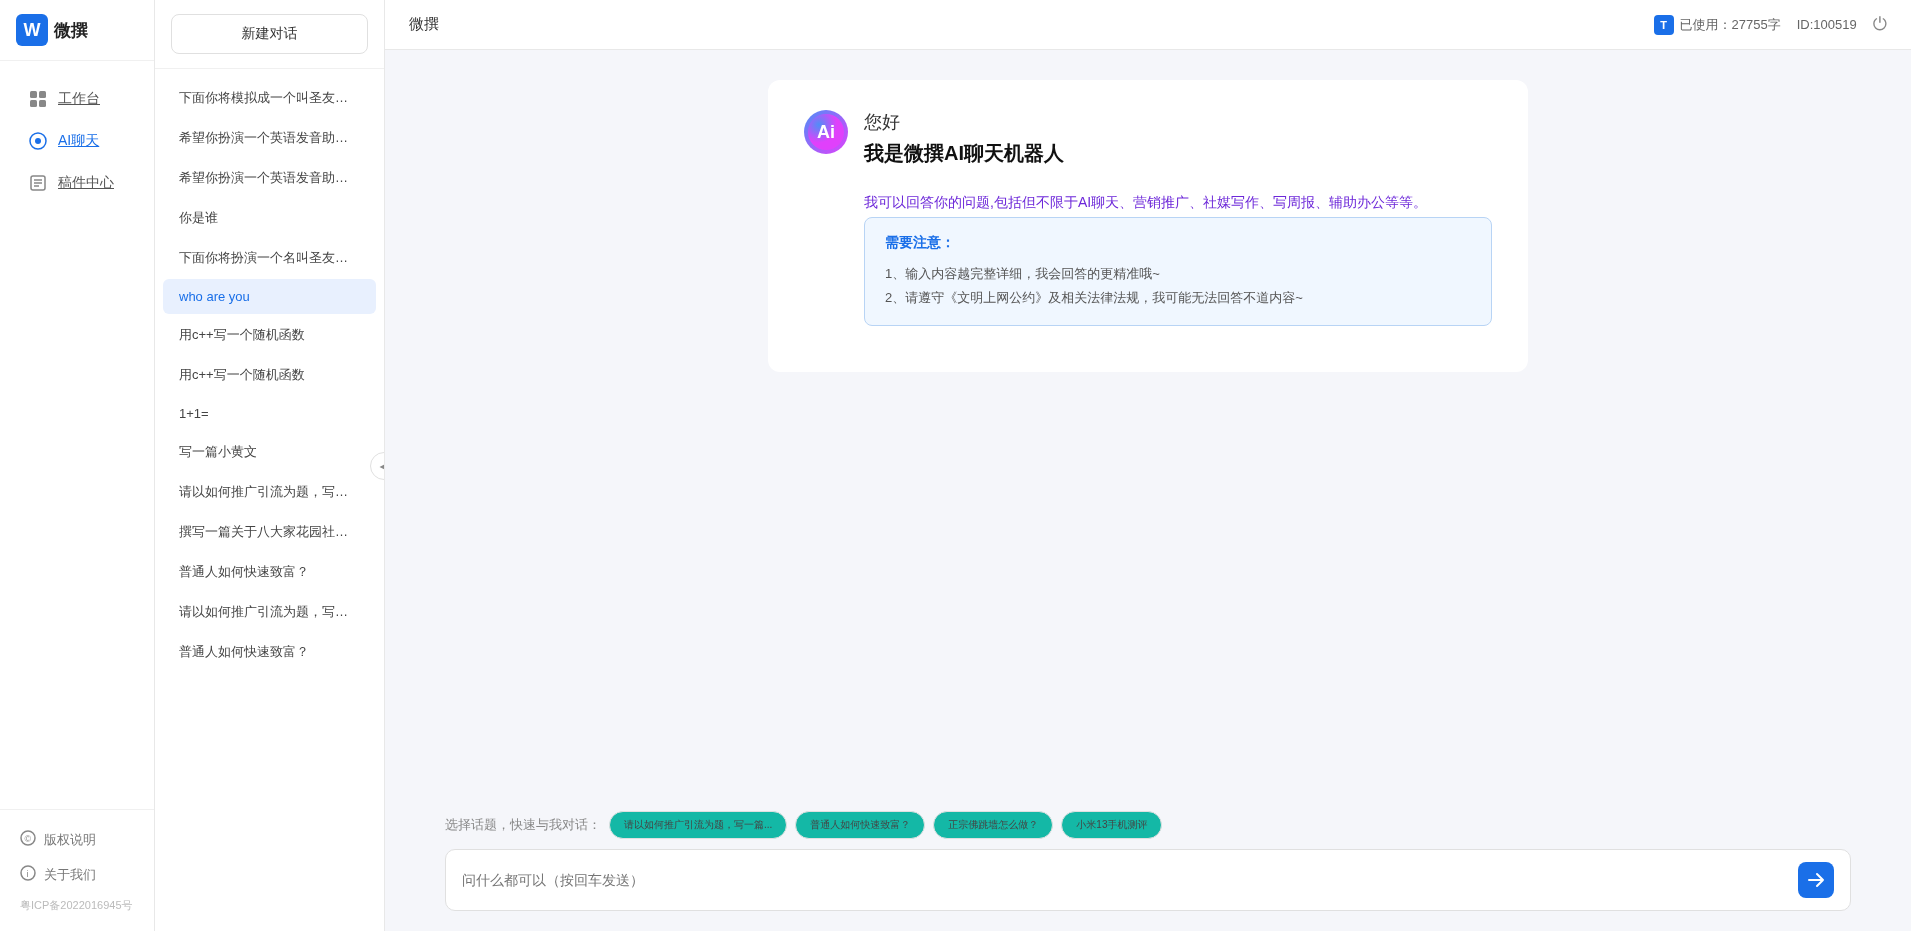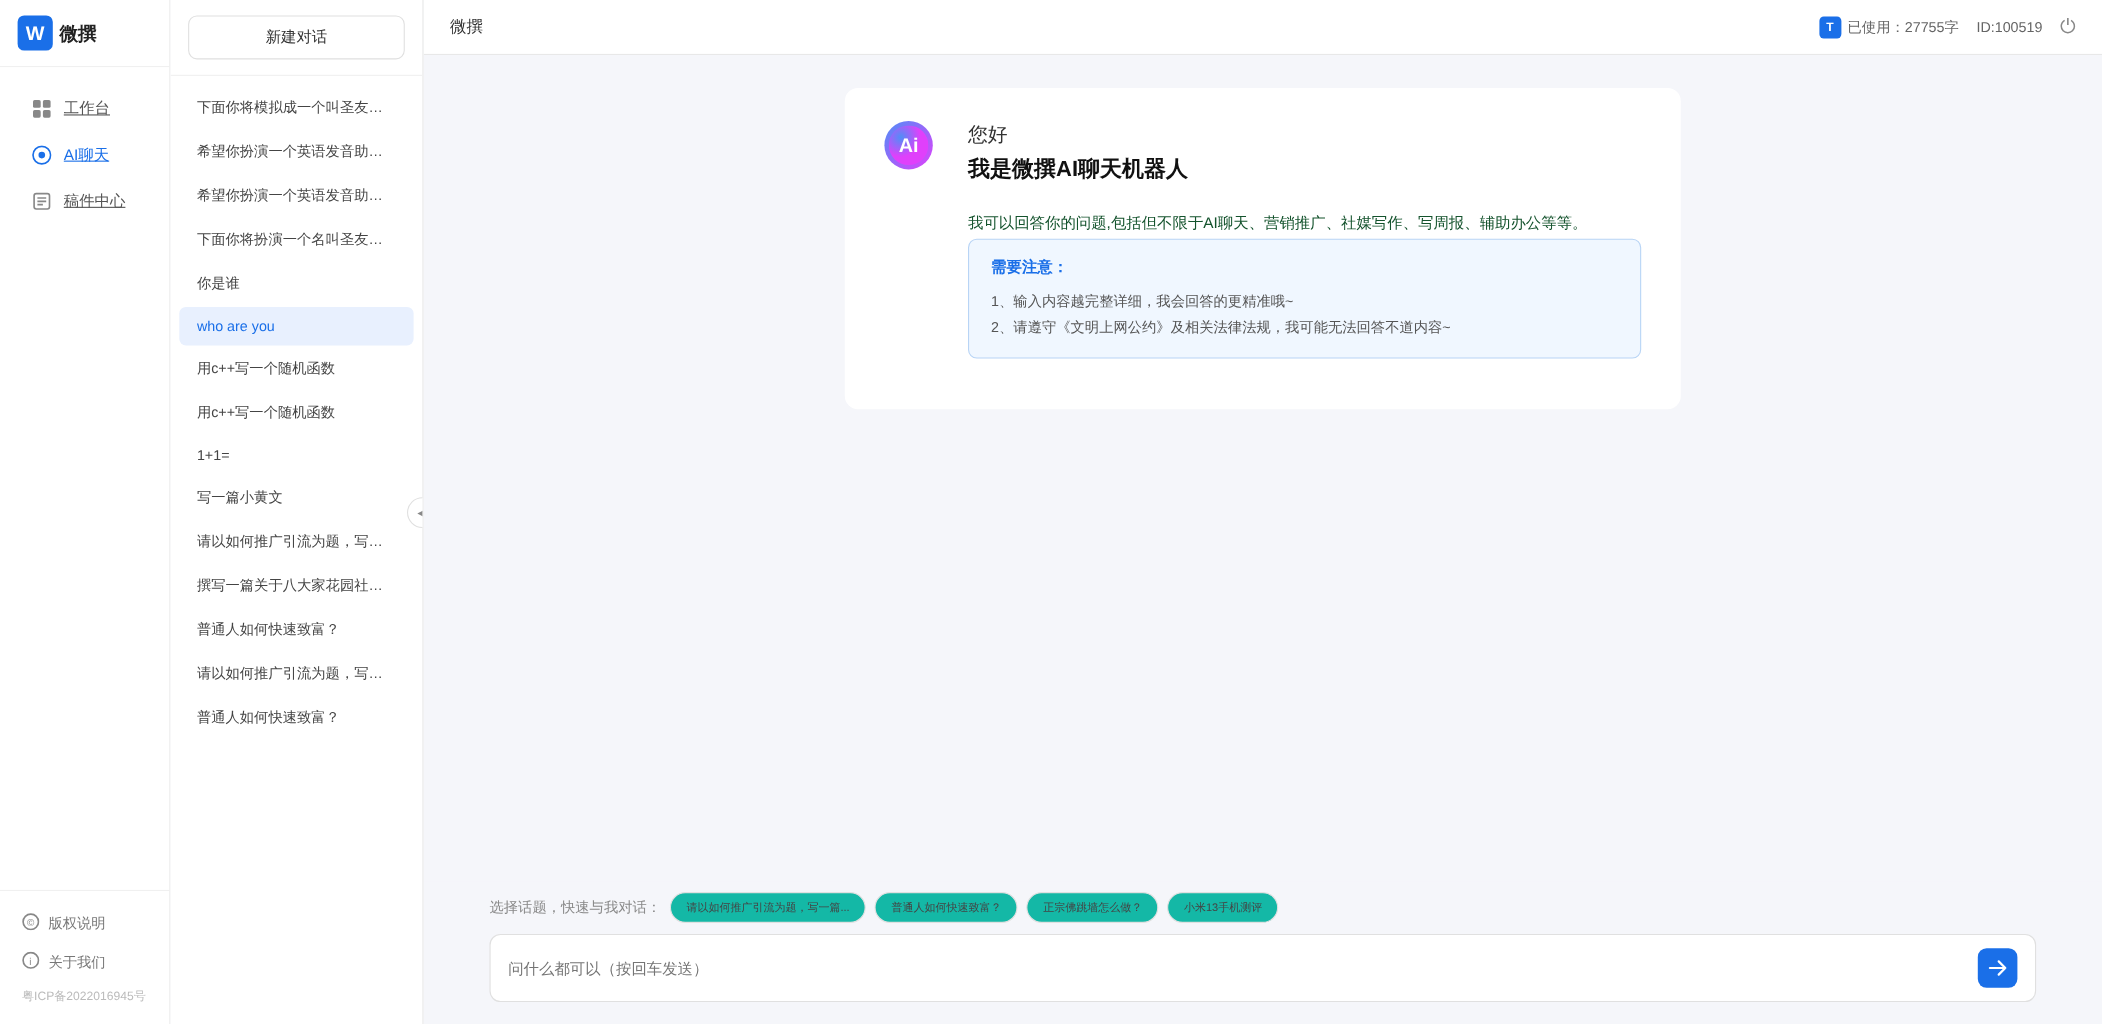--- a/index.html
+++ b/index.html
@@ -210,21 +210,21 @@
     .welcome-card {
       width: 100%;
       max-width: 760px;
       background: #fff;
       border-radius: 12px;
       padding: 30px 36px;
     }
     .bot-header {
       display: flex;
       align-items: flex-start;
-      gap: 32px;
+      gap: 16px;
       margin-bottom: 16px;
     }
     .bot-avatar {
       width: 44px;
       height: 44px;
       border-radius: 50%;
       background: linear-gradient(135deg, #4f8ef7, #e040fb);
       display: flex;
       align-items: center;
       justify-content: center;
@@ -240,21 +240,21 @@
       margin-bottom: 6px;
     }
     .bot-name {
       font-size: 20px;
       font-weight: bold;
       color: #111;
       margin-bottom: 24px;
     }
     .bot-desc {
       font-size: 14px;
-      color: #14532d;
+      color: #6d28d9;
       line-height: 1.6;
     }
     .notice-box {
       background: #f0f7ff;
       border: 1px solid #b8d4f5;
       border-radius: 8px;
       padding: 16px 20px;
       margin-top: 4px;
     }
     .notice-title {
@@ -394,22 +394,22 @@
 </div>
 
 <div class="chat-list-panel">
   <div class="chat-list-header">
     <button class="new-chat-btn">新建对话</button>
   </div>
   <div class="chat-list">
     <div class="chat-item">下面你将模拟成一个叫圣友的程序员，我说...</div>
     <div class="chat-item">希望你扮演一个英语发音助手，我提供给你...</div>
     <div class="chat-item">希望你扮演一个英语发音助手，我提供给你...</div>
+    <div class="chat-item">你是谁</div>
     <div class="chat-item">下面你将扮演一个名叫圣友的医生</div>
-    <div class="chat-item">你是谁</div>
     <div class="chat-item active">who are you</div>
     <div class="chat-item">用c++写一个随机函数</div>
     <div class="chat-item">用c++写一个随机函数</div>
     <div class="chat-item">1+1=</div>
     <div class="chat-item">写一篇小黄文</div>
     <div class="chat-item">请以如何推广引流为题，写一篇大纲</div>
     <div class="chat-item">撰写一篇关于八大家花园社区一刻钟便民生...</div>
     <div class="chat-item">普通人如何快速致富？</div>
     <div class="chat-item">请以如何推广引流为题，写一篇大纲</div>
     <div class="chat-item">普通人如何快速致富？</div>

